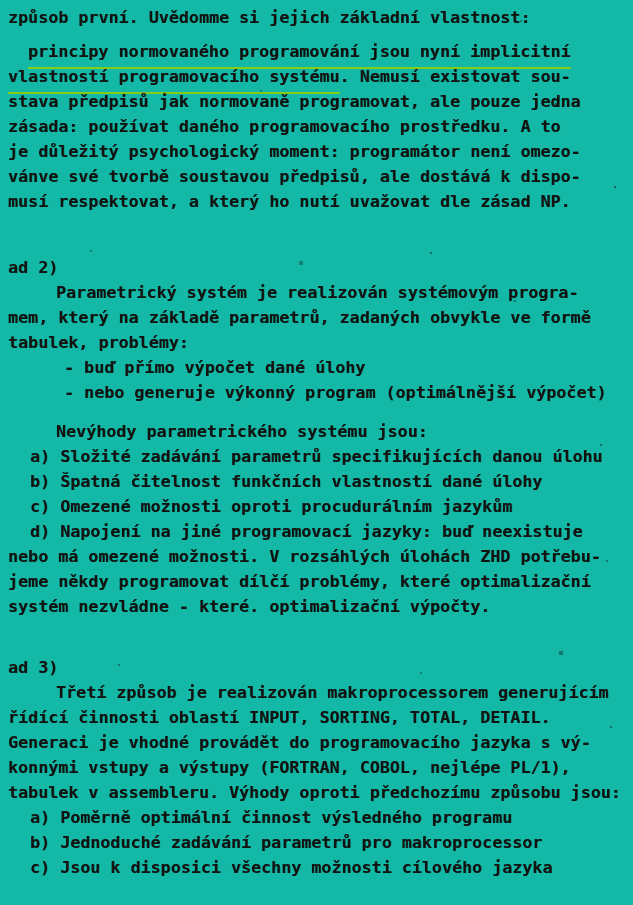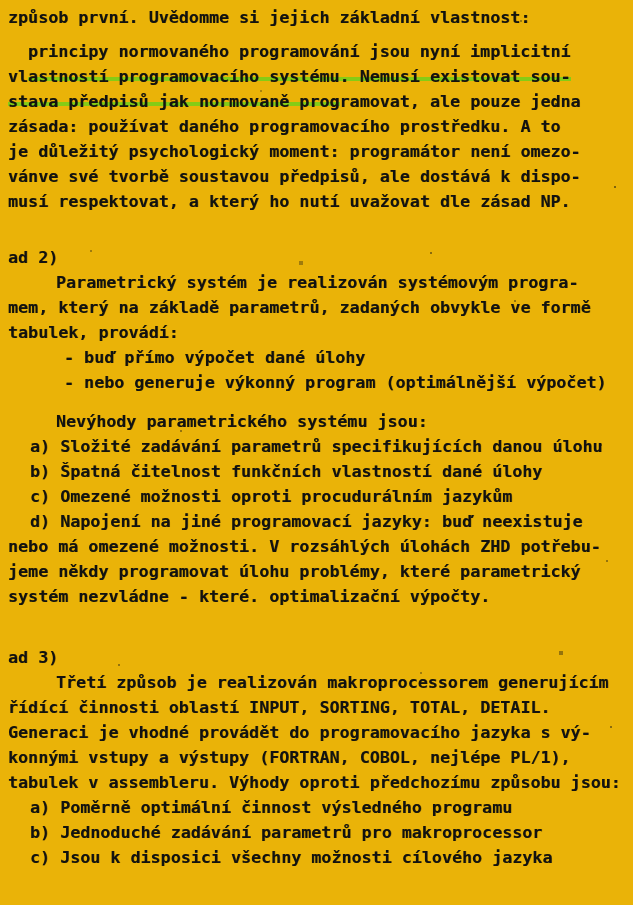--- a/index.html
+++ b/index.html
@@ -5,21 +5,21 @@
   html, body {
     margin: 0;
     padding: 0;
     background: #e8e8e6;
   }
   .scan-page {
     position: relative;
     width: 633px;
     height: 905px;
     margin: 0 auto;
-    background: #eab308;
+    background: #14b8a6;
     overflow: hidden;
     font-family: "DejaVu Sans Mono", "Liberation Mono", monospace;
     font-weight: 700;
     font-size: 16.7px;
     color: #121210;
     text-shadow: 0.5px 0.4px 0 rgba(10,10,10,0.45);
   }
   .doc {
     position: relative;
     padding: 5px 0 0 8px;
@@ -31,24 +31,24 @@
   }
   
   .ind-head { padding-left: 20px; }
   .ind-par  { padding-left: 48px; }
   .ind-dash { padding-left: 56px; }
   .ind-list { padding-left: 22px; }
   
   .gap-sm { margin-top: 9px; }
   .gap-md { margin-top: 14px; }
   .gap-lg { margin-top: 36px; }
-  .gap-xl { margin-top: 31px; }
+  .gap-xl { margin-top: 41px; }
   .u {
-    border-bottom: 4px solid #84cc16;
-    padding-bottom: 16px;
+    border-bottom: 2px solid #84cc16;
+    padding-bottom: 6px;
     margin-top: 30px;
   }
   
   .specks {
     position: absolute;
     top: 0; left: 0;
     width: 2px; height: 2px;
     background: transparent;
     box-shadow:
       556px 104px 0 1px rgba(20,20,20,.55),
@@ -82,31 +82,31 @@
 
     <div class="line">stava předpisů jak normovaně programovat, ale pouze jedna</div>
     <div class="line">zásada: používat daného programovacího prostředku. A to</div>
     <div class="line">je důležitý psychologický moment: programátor není omezo-</div>
     <div class="line">vánve své tvorbě soustavou předpisů, ale dostává k dispo-</div>
     <div class="line">musí respektovat, a který ho nutí uvažovat dle zásad NP.</div>
 
     <div class="line gap-xl">ad 2)</div>
     <div class="line ind-par">Parametrický systém je realizován systémovým progra-</div>
     <div class="line">mem, který na základě parametrů, zadaných obvykle ve formě</div>
-    <div class="line">tabulek, provádí:</div>
+    <div class="line">tabulek, problémy:</div>
     <div class="line ind-dash">- buď přímo výpočet dané úlohy</div>
     <div class="line ind-dash">- nebo generuje výkonný program (optimálnější výpočet)</div>
 
     <div class="line ind-par gap-md">Nevýhody parametrického systému jsou:</div>
     <div class="line ind-list">a) Složité zadávání parametrů specifikujících danou úlohu</div>
     <div class="line ind-list">b) Špatná čitelnost funkčních vlastností dané úlohy</div>
     <div class="line ind-list">c) Omezené možnosti oproti procudurálním jazykům</div>
     <div class="line ind-list">d) Napojení na jiné programovací jazyky: buď neexistuje</div>
     <div class="line">nebo má omezené možnosti. V rozsáhlých úlohách ZHD potřebu-</div>
-    <div class="line">jeme někdy programovat úlohu problémy, které parametrický</div>
+    <div class="line">jeme někdy programovat dílčí problémy, které optimalizační</div>
     <div class="line">systém nezvládne - které. optimalizační výpočty.</div>
 
     <div class="line gap-lg">ad 3)</div>
     <div class="line ind-par">Třetí způsob je realizován makroprocessorem generujícím</div>
     <div class="line">řídící činnosti oblastí INPUT, SORTING, TOTAL, DETAIL.</div>
     <div class="line">Generaci je vhodné provádět do programovacího jazyka s vý-</div>
     <div class="line">konnými vstupy a výstupy (FORTRAN, COBOL, nejlépe PL/1),</div>
     <div class="line">tabulek v assembleru. Výhody oproti předchozímu způsobu jsou:</div>
     <div class="line ind-list">a) Poměrně optimální činnost výsledného programu</div>
     <div class="line ind-list">b) Jednoduché zadávání parametrů pro makroprocessor</div>

